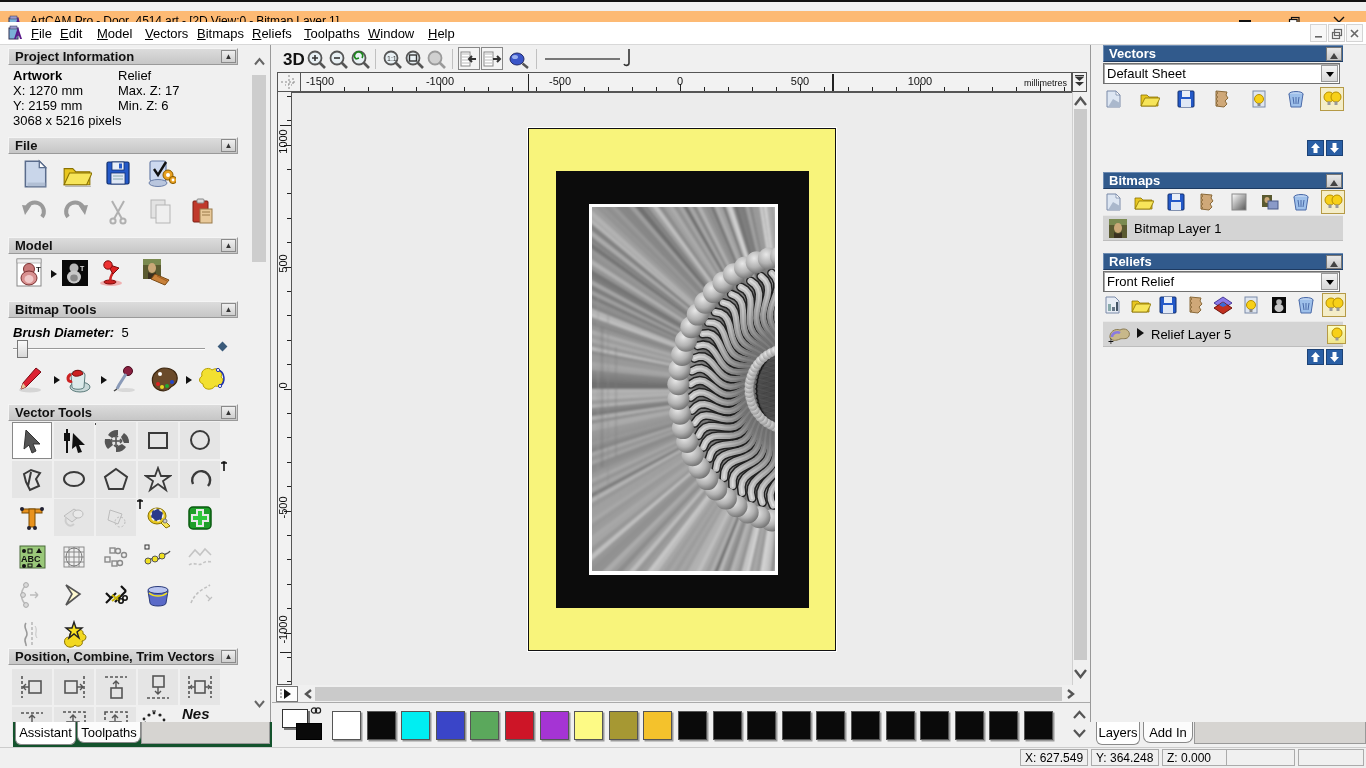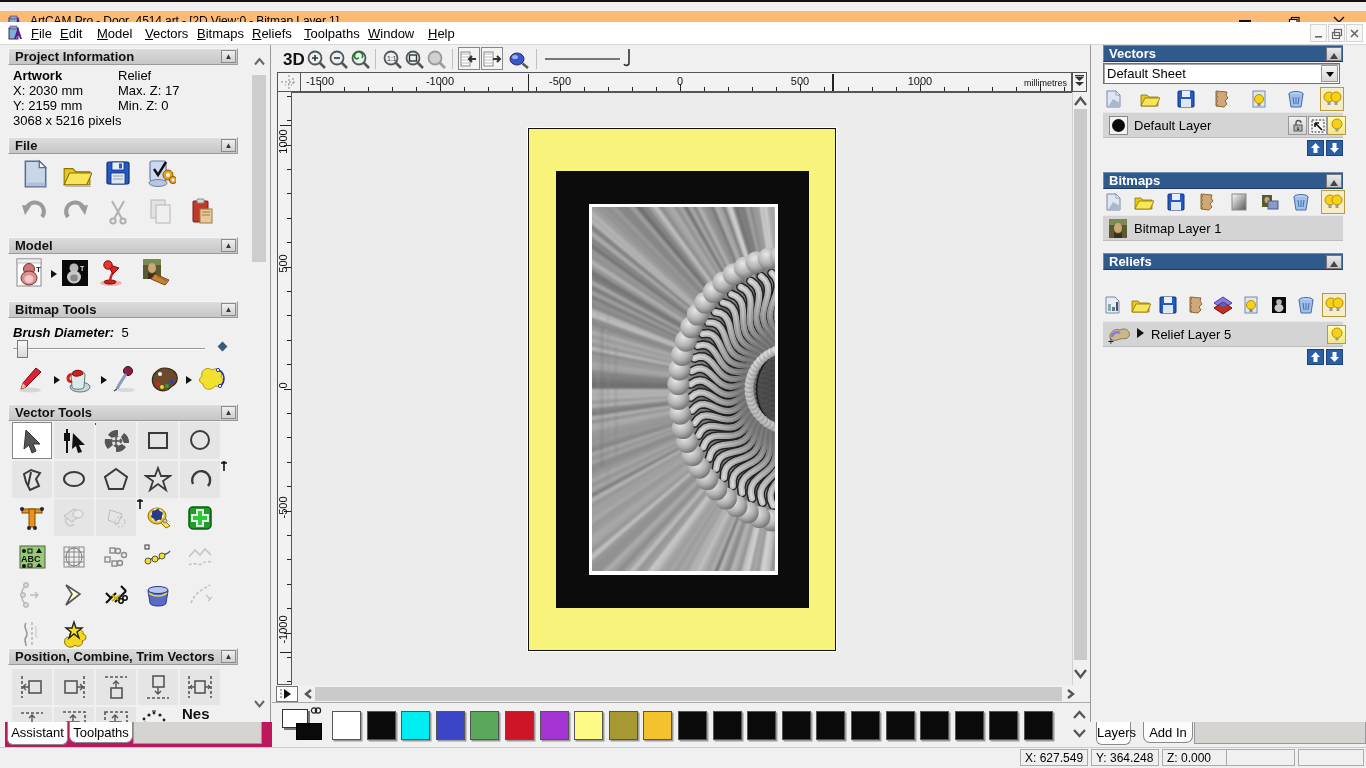--- a/index.html
+++ b/index.html
@@ -82,24 +82,24 @@
 <div class="abs" style="left:1346px;top:2px;width:17px;height:18px;background:#f7f7f7;border:1px solid #d4d4d4;">
         <svg class="icon" style="position:absolute;left:0;top:1px;" width="15" height="15" viewBox="0 0 15 15" xmlns="http://www.w3.org/2000/svg">
           <path d="M4 4 L11 11 M11 4 L4 11" stroke="#666" stroke-width="1.6"></path>
         </svg>
       </div>
 </div>
 <div class="abs" style="left:0;top:45px;width:271px;height:702px;background:#f0f0f0;border-right:1px solid #999;overflow:hidden;">
 <div class="hdr" style="top:3px;">Project Information<div class="hbtn">▲</div></div>
 <div class="abs" style="left:13px;top:23px;font-weight:bold;">Artwork</div>
 <div class="abs" style="left:118px;top:23px;font-weight:normal;">Relief</div>
-<div class="abs" style="left:13px;top:38px;">X: 2030 mm</div>
+<div class="abs" style="left:13px;top:38px;">X: 1270 mm</div>
 <div class="abs" style="left:118px;top:38px;">Max. Z: 17</div>
 <div class="abs" style="left:13px;top:53px;">Y: 2159 mm</div>
-<div class="abs" style="left:118px;top:53px;">Min. Z: 0</div>
+<div class="abs" style="left:118px;top:53px;">Min. Z: 6</div>
 <div class="abs" style="left:13px;top:68px;">3068 x 5216 pixels</div>
 <div class="hdr" style="top:92px;">File<div class="hbtn">▲</div></div>
 <svg class="icon" style="left:20px;top:114px;position:absolute;" width="30" height="30" viewBox="0 0 30 30" xmlns="http://www.w3.org/2000/svg">
         <path d="M5 2 L18 2 L24 8 L24 26 L5 26 Z" fill="#c9d6ea" stroke="#5a6c8c" stroke-width="1.4" transform="scale(1.0714285714285714)"></path>
         <path d="M18 2 L18 8 L24 8 Z" fill="#fff" stroke="#5a6c8c" stroke-width="1.2" transform="scale(1.0714285714285714)"></path>
         <rect x="7" y="22" width="17" height="4" fill="#9aa7bd" opacity="0.5" transform="scale(1.0714285714285714)"></rect>
       </svg>
 <svg class="icon" style="left:62px;top:114px;position:absolute;" width="30" height="30" viewBox="0 0 30 30" xmlns="http://www.w3.org/2000/svg">
         <g transform="scale(1.0714285714285714)">
           <path d="M2 9 L10 9 L13 12 L26 12 L26 24 L2 24 Z" fill="#e8c620" stroke="#8a7200" stroke-width="1"></path>
@@ -511,32 +511,32 @@
 <svg class="icon" style="left:140px;top:664px;position:absolute;" width="28" height="16" viewBox="0 0 28 16" xmlns="http://www.w3.org/2000/svg">
         <g fill="#222">
           <circle cx="4" cy="10" r="1.4"></circle>
           <circle cx="9" cy="6" r="1.6"></circle>
           <circle cx="14" cy="4" r="1.4"></circle>
           <circle cx="20" cy="6" r="1.6"></circle>
           <circle cx="24" cy="11" r="1.4"></circle>
           <path d="M2 14 L6 13 M12 2 L16 2" stroke="#222"></path>
         </g>
       </svg>
-<div class="abs" style="left:182px;top:660px;font-weight:bold;font-size:15px;color:#111;">Nes</div>
+<div class="abs" style="left:182px;top:660px;font-weight:bold;font-size:15px;color:#111;font-style:italic;">Nes</div>
 <div class="abs" style="left:251px;top:0px;width:17px;height:677px;background:#f0f0f0;">
 <svg class="icon" style="left:2px;top:11px;position:absolute;" width="13" height="11" viewBox="0 0 13 11" xmlns="http://www.w3.org/2000/svg">
           <path d="M2 8.5 L6.5 3 L11 8.5" fill="none" stroke="#666" stroke-width="2"></path>
         </svg>
 <div class="abs" style="left:1px;top:30px;width:14px;height:187px;background:#cdcdcd;"></div>
 <svg class="icon" style="left:2px;top:653px;position:absolute;" width="13" height="11" viewBox="0 0 13 11" xmlns="http://www.w3.org/2000/svg">
           <path d="M2 3 L6.5 8.5 L11 3" fill="none" stroke="#666" stroke-width="2"></path>
         </svg>
 </div>
 </div>
-<div class="abs" style="left:5px;top:722px;width:271px;height:25px;background:#be185d;padding-left:40px;">
+<div class="abs" style="left:13px;top:722px;width:271px;height:25px;background:#14532d;padding-left:40px;">
 <div class="abs" style="left:128px;top:0px;width:129px;height:22px;background:#d6d4d1;border:1px solid #999;border-top:none;"></div>
 <div class="tab" style="left:2px;width:61px;border-radius:0 0 6px 6px;">Assistant</div>
 <div class="tab" style="left:64px;width:64px;height:21px;background:#fcfcfc;">Toolpaths</div>
 </div>
 <div class="abs" style="left:272px;top:45px;width:818px;height:702px;background:#f0f0f0;">
 <div class="abs" style="left:11px;top:5px;font-weight:bold;font-size:17px;color:#111;">3D</div>
 <svg class="icon" style="left:34px;top:4px;position:absolute;" width="21" height="21" viewBox="0 0 21 21" xmlns="http://www.w3.org/2000/svg">
         <circle cx="9" cy="9" r="6.5" fill="#e8f0f4" stroke="#555" stroke-width="1.8"></circle>
         <line x1="13.5" y1="13.5" x2="19" y2="19" stroke="#555" stroke-width="2.6"></line>
         <path d="M6 9 L12 9 M9 6 L9 12" stroke="#333" stroke-width="1.6"></path>
@@ -1221,45 +1221,20 @@
       <path d="M3 5 L5 18 L15 18 L17 5" fill="#9ec0ea" stroke="#4a6aa8"></path>
       <path d="M7 8 L8 15 M10 8 L10 15 M13 8 L12 15" stroke="#4a6aa8" stroke-width="1"></path>
     </svg>
 <div class="abs" style="left:1320px;top:87px;width:24px;height:24px;border:1px solid #b59a46;background:#f4edc8;"></div>
 <svg class="icon" style="left:1322px;top:89px;position:absolute;" width="20" height="20" viewBox="0 0 20 20" xmlns="http://www.w3.org/2000/svg">
       <circle cx="7" cy="8" r="5" fill="#f7d018" stroke="#b89000"></circle>
       <rect x="5.5" y="12.5" width="3" height="3.5" fill="#999"></rect>
       <circle cx="14" cy="8" r="5" fill="#f7d018" stroke="#b89000"></circle>
       <rect x="12.5" y="12.5" width="3" height="3.5" fill="#999"></rect>
     </svg>
-<div class="lrow" style="top:112px;height:26px;">
-<div class="abs" style="left:6px;top:3px;width:19px;height:19px;background:#f4f4f4;border:1px solid #888;">
-        <div style="position:absolute;left:2px;top:2px;width:13px;height:13px;border-radius:50%;background:#0a0a0a;"></div>
-      </div>
-<div class="abs" style="left:31px;top:5px;font-size:13px;">Default Layer</div>
-<div class="abs" style="left:185px;top:3px;width:19px;height:19px;background:linear-gradient(#f0f0f0,#d0d0d0);border:1px solid #999;">
-        <svg class="icon" style="position:absolute;left:1px;top:1px;" width="16" height="16" viewBox="0 0 16 16" xmlns="http://www.w3.org/2000/svg">
-          <rect x="4" y="7" width="8" height="6" fill="#b0b0b0" stroke="#555"></rect>
-          <path d="M6 7 V5 a2.5 2.5 0 0 1 5 0" fill="none" stroke="#555" stroke-width="1.4"></path>
-          <path d="M8 9 v3 M7 12 l1 -1 l1 1" stroke="#333"></path>
-        </svg>
-</div>
-<div class="abs" style="left:205px;top:3px;width:19px;height:19px;background:#f4f4f4;border:1px solid #999;">
-        <svg class="icon" style="position:absolute;left:1px;top:1px;" width="16" height="16" viewBox="0 0 16 16" xmlns="http://www.w3.org/2000/svg">
-          <rect x="2" y="2" width="12" height="12" fill="none" stroke="#333" stroke-dasharray="2 1.5"></rect>
-          <path d="M12 12 L5 5 M5 5 L5 9 M5 5 L9 5" stroke="#111" stroke-width="1.6" fill="none"></path>
-        </svg>
-</div>
-<div class="sbtn" style="left:224px;top:3px;width:19px;height:19px;">
-        <svg class="icon" style="position:absolute;left:1px;top:0px;" width="16" height="16" viewBox="0 0 16 16" xmlns="http://www.w3.org/2000/svg">
-          <circle cx="8" cy="7" r="5" fill="#f7d018" stroke="#b89000"></circle>
-          <rect x="6.5" y="11.5" width="3" height="3" fill="#999"></rect>
-        </svg>
-      </div>
-</div>
 <div class="updn" style="left:1307px;top:140px;">
       <svg class="icon" style="position:absolute;left:0;top:0;" width="15" height="14" viewBox="0 0 15 14" xmlns="http://www.w3.org/2000/svg">
         <path d="M7.5 2 L12 7 L9.5 7 L9.5 12 L5.5 12 L5.5 7 L3 7 Z" fill="#fff"></path>
       </svg>
     </div>
 <div class="updn" style="left:1326px;top:140px;">
       <svg class="icon" style="position:absolute;left:0;top:0;" width="15" height="14" viewBox="0 0 15 14" xmlns="http://www.w3.org/2000/svg">
         <path d="M7.5 12 L12 7 L9.5 7 L9.5 2 L5.5 2 L5.5 7 L3 7 Z" fill="#fff"></path>
       </svg>
     </div>
@@ -1313,20 +1288,21 @@
         <svg class="icon" style="position:absolute;" width="20" height="21" viewBox="0 0 20 21" xmlns="http://www.w3.org/2000/svg">
           <rect x="1" y="1" width="18" height="19" fill="#5a5a30"></rect>
           <rect x="1" y="1" width="18" height="6" fill="#7a8a50"></rect>
           <ellipse cx="10" cy="10" rx="4" ry="5" fill="#caa878"></ellipse>
           <path d="M6 14 C8 16 12 16 14 14 L14 20 L6 20 Z" fill="#3a3020"></path>
         </svg>
       </div>
 <div class="abs" style="left:31px;top:5px;">Bitmap Layer 1</div>
 </div>
 <div class="bhdr" style="top:253px;">Reliefs<div style="position:absolute;right:1px;top:1px;width:16px;height:14px;background:linear-gradient(#e8e8e8,#c8c8c8);border:1px solid #777;text-align:center;line-height:13px;"><span class="tri-up"></span></div></div>
+<div class="ddown" style="top:271px;">Front Relief<div class="dbtn"></div></div>
 <svg class="icon" style="left:1103px;top:295px;position:absolute;" width="20" height="20" viewBox="0 0 20 20" xmlns="http://www.w3.org/2000/svg">
       <path d="M3 2 L12 2 L16 6 L16 18 L3 18 Z" fill="#e8edf5" stroke="#7a8aa8"></path>
       <path d="M5 16 L5 9 L8 9 L8 16 Z" fill="#8aa"></path>
       <path d="M9 16 L9 12 L12 12 L12 16 Z" fill="#678"></path>
       <path d="M13 16 L13 7 L15 7 L15 16 Z" fill="#456"></path>
     </svg>
 <svg class="icon" style="left:1131px;top:295px;position:absolute;" width="20" height="20" viewBox="0 0 20 20" xmlns="http://www.w3.org/2000/svg">
       <path d="M1 6 L7 6 L9 8 L18 8 L18 17 L1 17 Z" fill="#e8c620" stroke="#8a7200" stroke-width="0.8"></path>
       <path d="M1 17 L5 9 L20 9 L16 17 Z" fill="#f7e55a" stroke="#8a7200" stroke-width="0.8"></path>
     </svg>
@@ -1386,21 +1362,21 @@
         <path d="M7.5 2 L12 7 L9.5 7 L9.5 12 L5.5 12 L5.5 7 L3 7 Z" fill="#fff"></path>
       </svg>
     </div>
 <div class="updn" style="left:1326px;top:349px;">
       <svg class="icon" style="position:absolute;left:0;top:0;" width="15" height="14" viewBox="0 0 15 14" xmlns="http://www.w3.org/2000/svg">
         <path d="M7.5 12 L12 7 L9.5 7 L9.5 2 L5.5 2 L5.5 7 L3 7 Z" fill="#fff"></path>
       </svg>
     </div>
 <div class="abs" style="left:1090px;top:722px;width:276px;height:25px;background:#f0f0f0;">
 <div class="abs" style="left:104px;top:0px;width:172px;height:22px;background:#d6d4d1;border:1px solid #999;border-top:none;"></div>
-<div class="tab" style="left:6px;width:35px;border-radius:0 0 6px 6px;">Layers</div>
+<div class="tab" style="left:6px;width:44px;border-radius:0 0 6px 6px;">Layers</div>
 <div class="tab" style="left:53px;width:50px;height:21px;background:#fcfcfc;">Add In</div>
 </div>
 <div class="abs" style="left:0;top:747px;width:1366px;height:21px;background:#f0f0f0;border-top:1px solid #ccc;"></div>
 <div class="statbox" style="left:1020px;width:68px;">X: 627.549</div>
 <div class="statbox" style="left:1091px;width:68px;">Y: 364.248</div>
 <div class="statbox" style="left:1162px;width:85px;">Z: 0.000</div>
 <div class="statbox" style="left:1226px;width:69px;"></div>
 <div class="statbox" style="left:1298px;width:66px;"></div>
 </div>
 </body></html>

